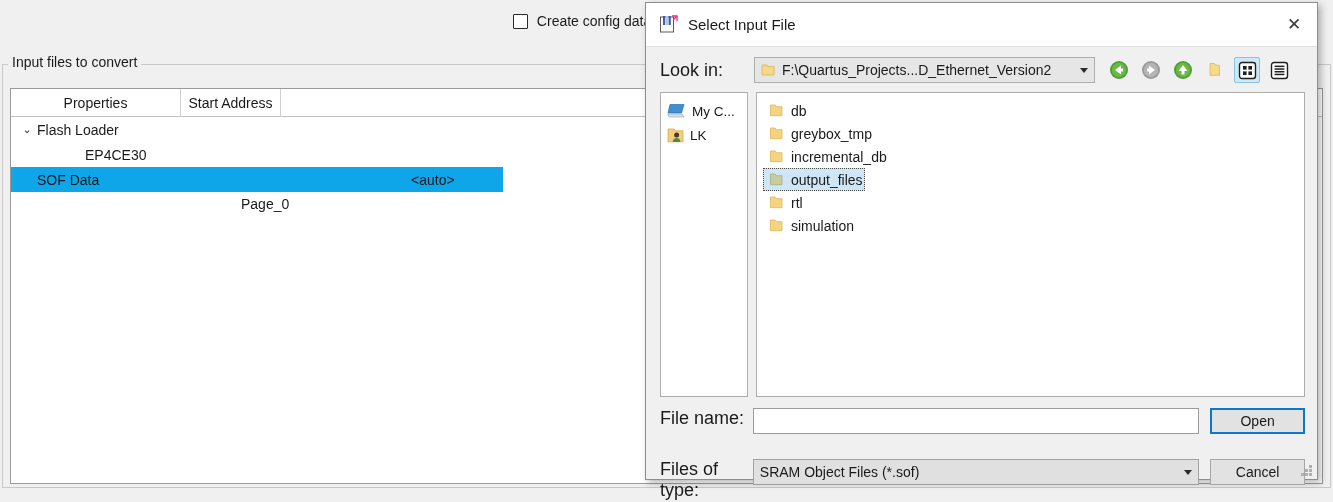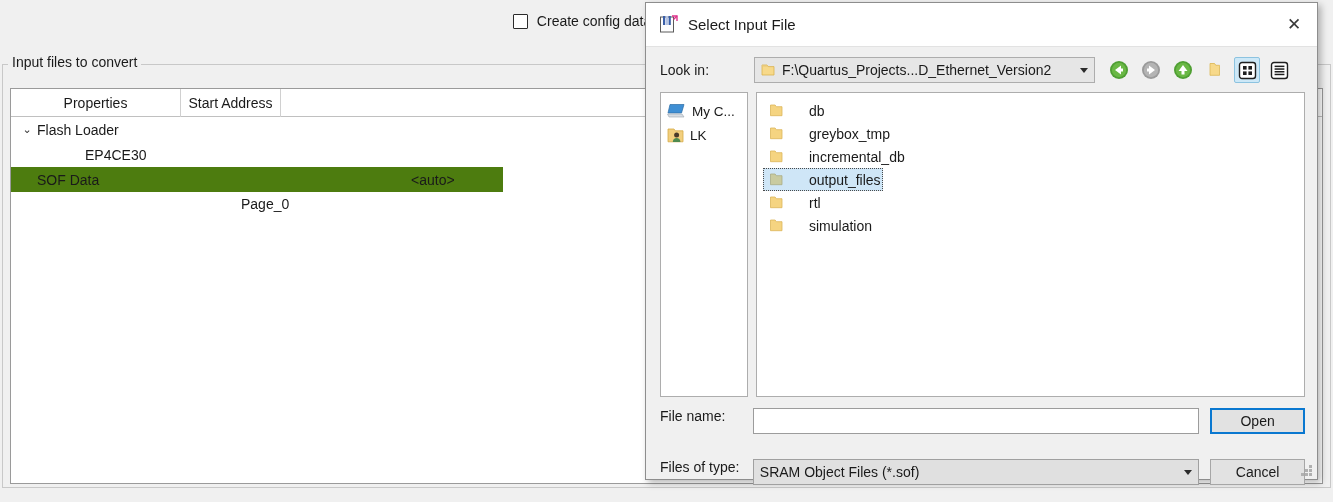--- a/index.html
+++ b/index.html
@@ -54,21 +54,21 @@
     display: flex; align-items: center; justify-content: center;
     font-size: 14px; color: #1a1a1a; border-right: 1px solid #d0d0d0;
     height: 28px;
   }
   .th.c1 { width: 222px; }
   .th.c2 { width: 170px; }
   .th.c3 { width: 100px; border-right: 1px solid #d0d0d0; }
   .th.c4 { flex: 1; border-right: none; }
 
   .trow { display: flex; height: 25px; align-items: center; }
-  .trow.selected { background: #4d7c0f; width: 492px; }
+  .trow.selected { background: #0ea5e9; width: 492px; }
   .tc { display: flex; align-items: center; font-size: 14px; color: #1a1a1a; height: 25px; }
   .tc.c1 { width: 222px; padding-left: 8px; }
   .tc.c2 { width: 170px; padding-left: 8px; margin-top: 48px; }
   .tc.c3 { width: 100px; padding-left: 8px; }
   .chev {
     display: inline-block; width: 16px; text-align: center; font-size: 11px;
     color: #333; margin-right: 2px;
   }
   .indent { padding-left: 34px !important; margin-left: 40px; }
 
@@ -87,21 +87,21 @@
   .title-ico { width: 21px; height: 21px; flex: none; margin-right: 9px; }
   .title-txt { font-size: 15px; color: #1a1a1a; flex: 1; }
   .closebtn {
     width: 46px; height: 43px; display: flex; align-items: center; justify-content: center;
     font-size: 17px; color: #3a3a3a; cursor: pointer;
   }
 
   .dlg-body { padding: 10px 12px 0 14px; position: relative; height: 433px; }
 
   .lookin-row { display: flex; align-items: center; height: 26px; margin-bottom: 9px; }
-  .lbl { font-size: 14px; color: #1a1a1a; }
+  .lbl { font-size: 18px; color: #1a1a1a; }
   .lookin-lbl { width: 94px; }
   .combo {
     height: 26px; background: #e6e6e6; border: 1px solid #adadad;
     display: flex; align-items: center; padding: 0 0 0 6px;
     font-size: 14px; color: #1a1a1a; position: relative;
   }
   .combo-path { width: 341px; }
   .combo .folder-ico { margin-right: 7px; flex: none; }
   .combo-text { flex: 1; overflow: hidden; white-space: nowrap; }
   .combo-arrow {
@@ -124,21 +124,21 @@
     margin-right: 8px;
   }
   .side-item {
     display: flex; align-items: center; gap: 6px; padding: 2px 4px 2px 6px;
     font-size: 13.5px; color: #1a1a1a; height: 24px; cursor: pointer;
   }
   .filepane {
     flex: 1; background: #ffffff; border: 1px solid #adadad; padding: 6px 0 0 6px;
   }
   .file-item {
-    display: flex; align-items: center; gap: 25px; height: 23px;
+    display: flex; align-items: center; gap: 7px; height: 23px;
     font-size: 14px; color: #1a1a1a; padding-left: 6px; cursor: pointer;
     width: fit-content; min-width: 0;
   }
   .file-item.sel {
     background: #cfe6f7; outline: 1px dotted #4a4a4a; outline-offset: -1px;
     padding-right: 2px;
   }
 
   .bottom { margin-top: 11px; }
   .brow { display: flex; align-items: flex-start; height: 40px; }

